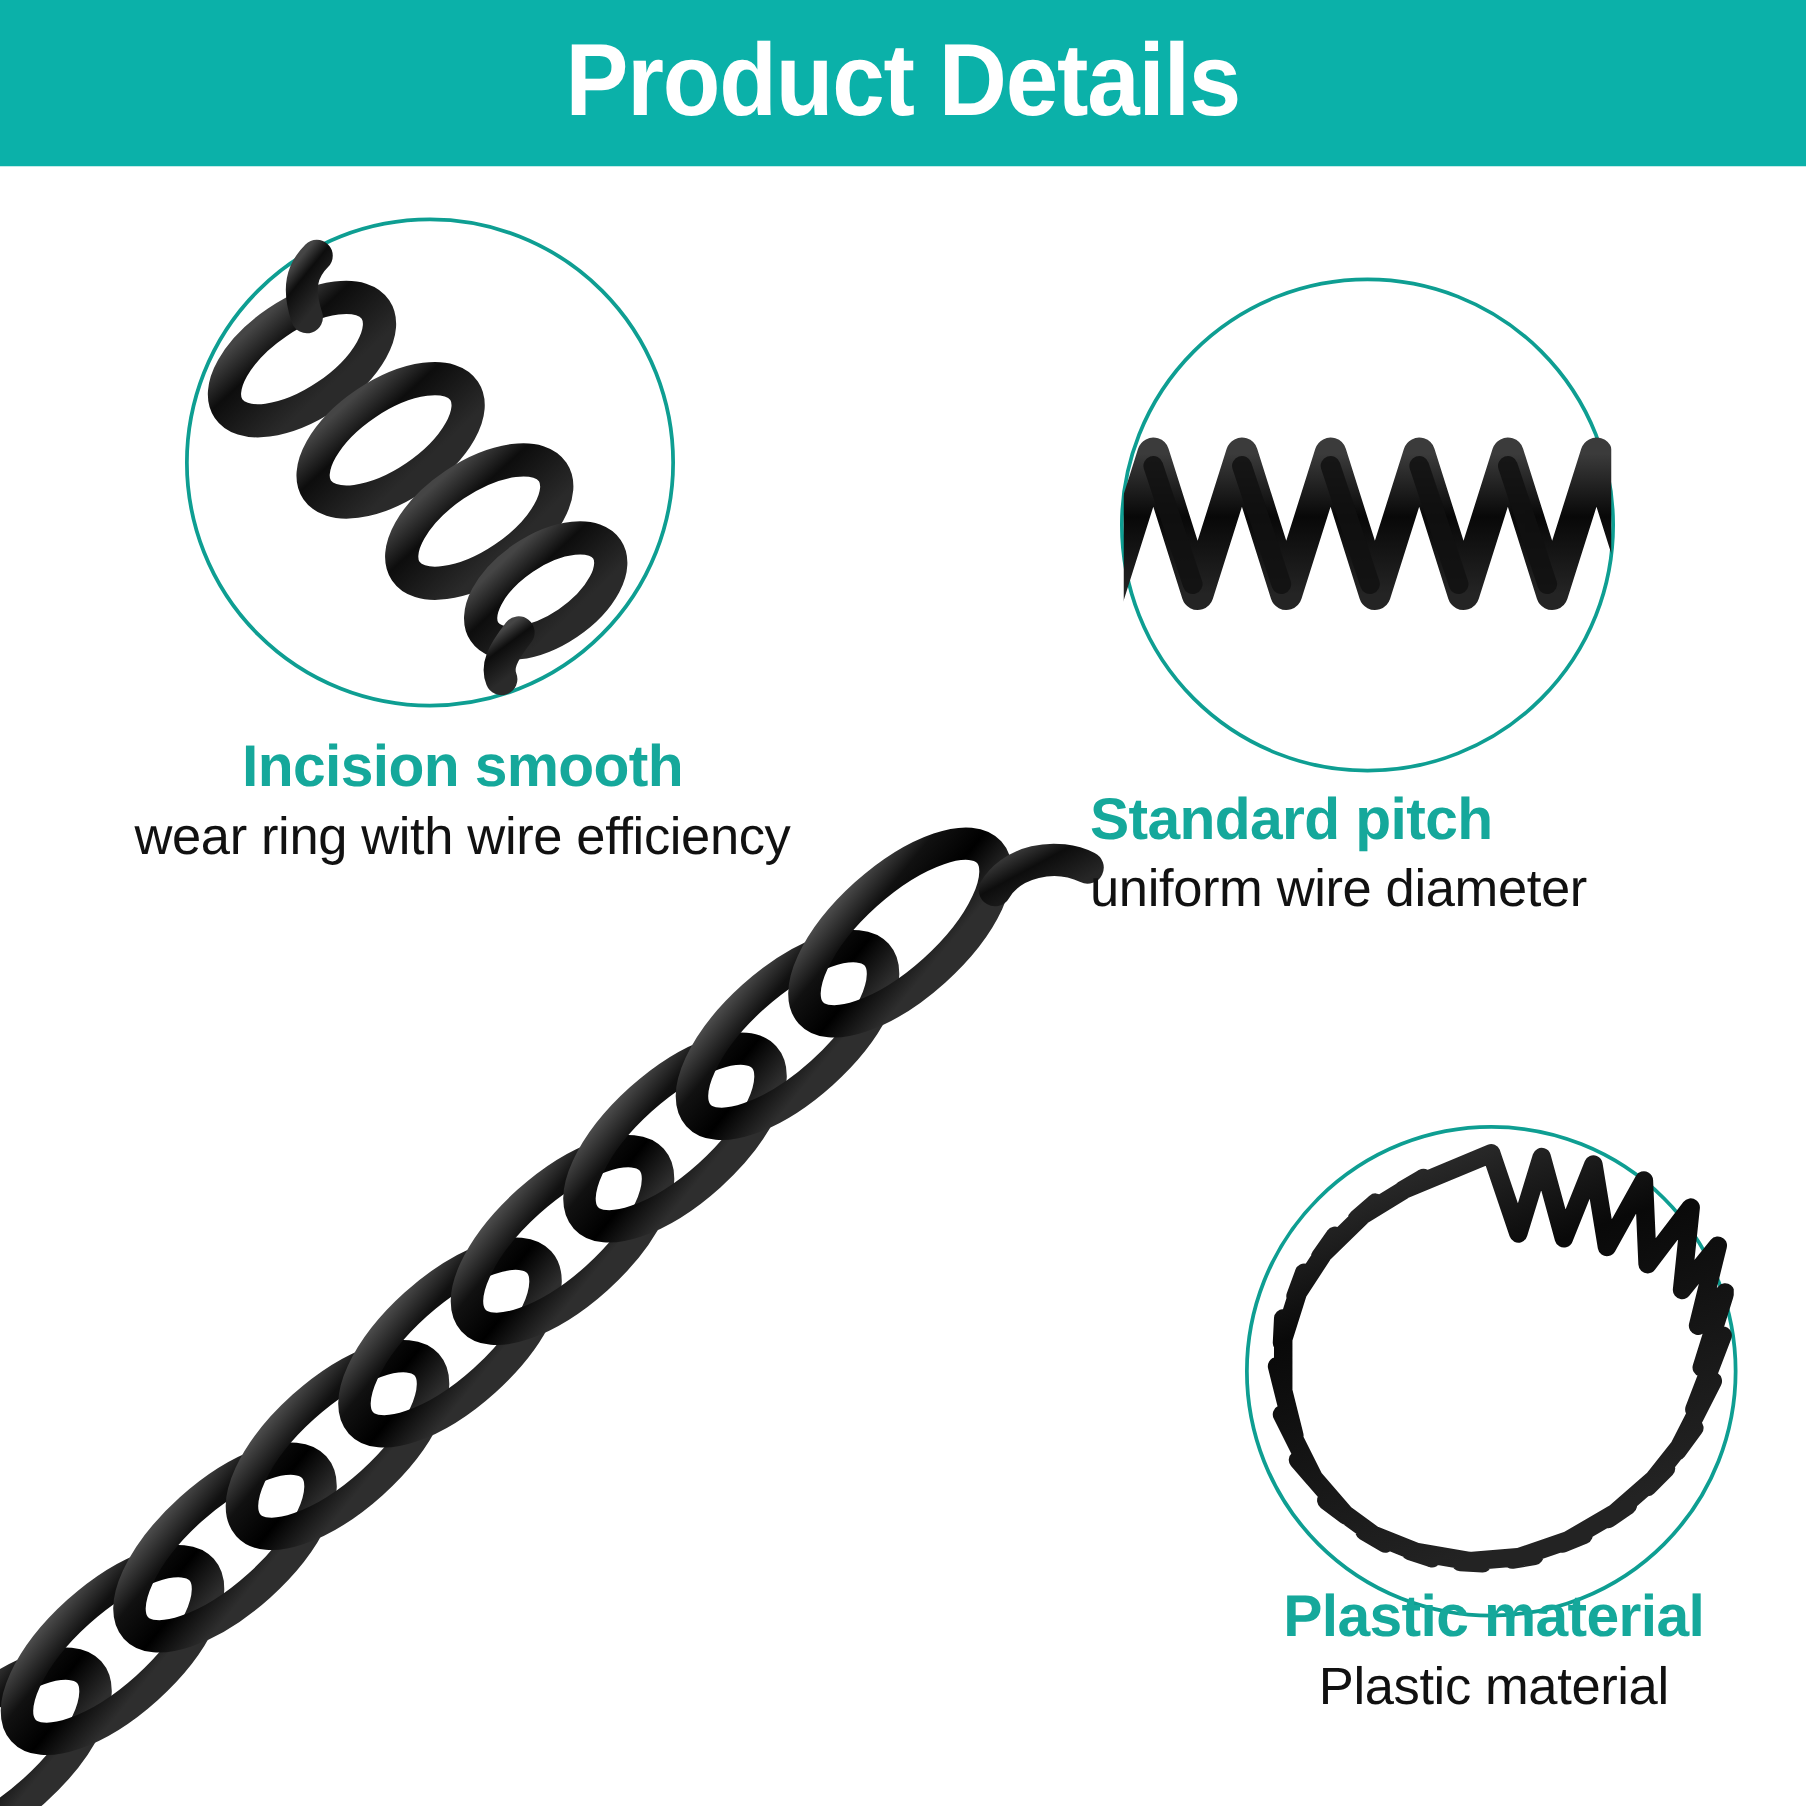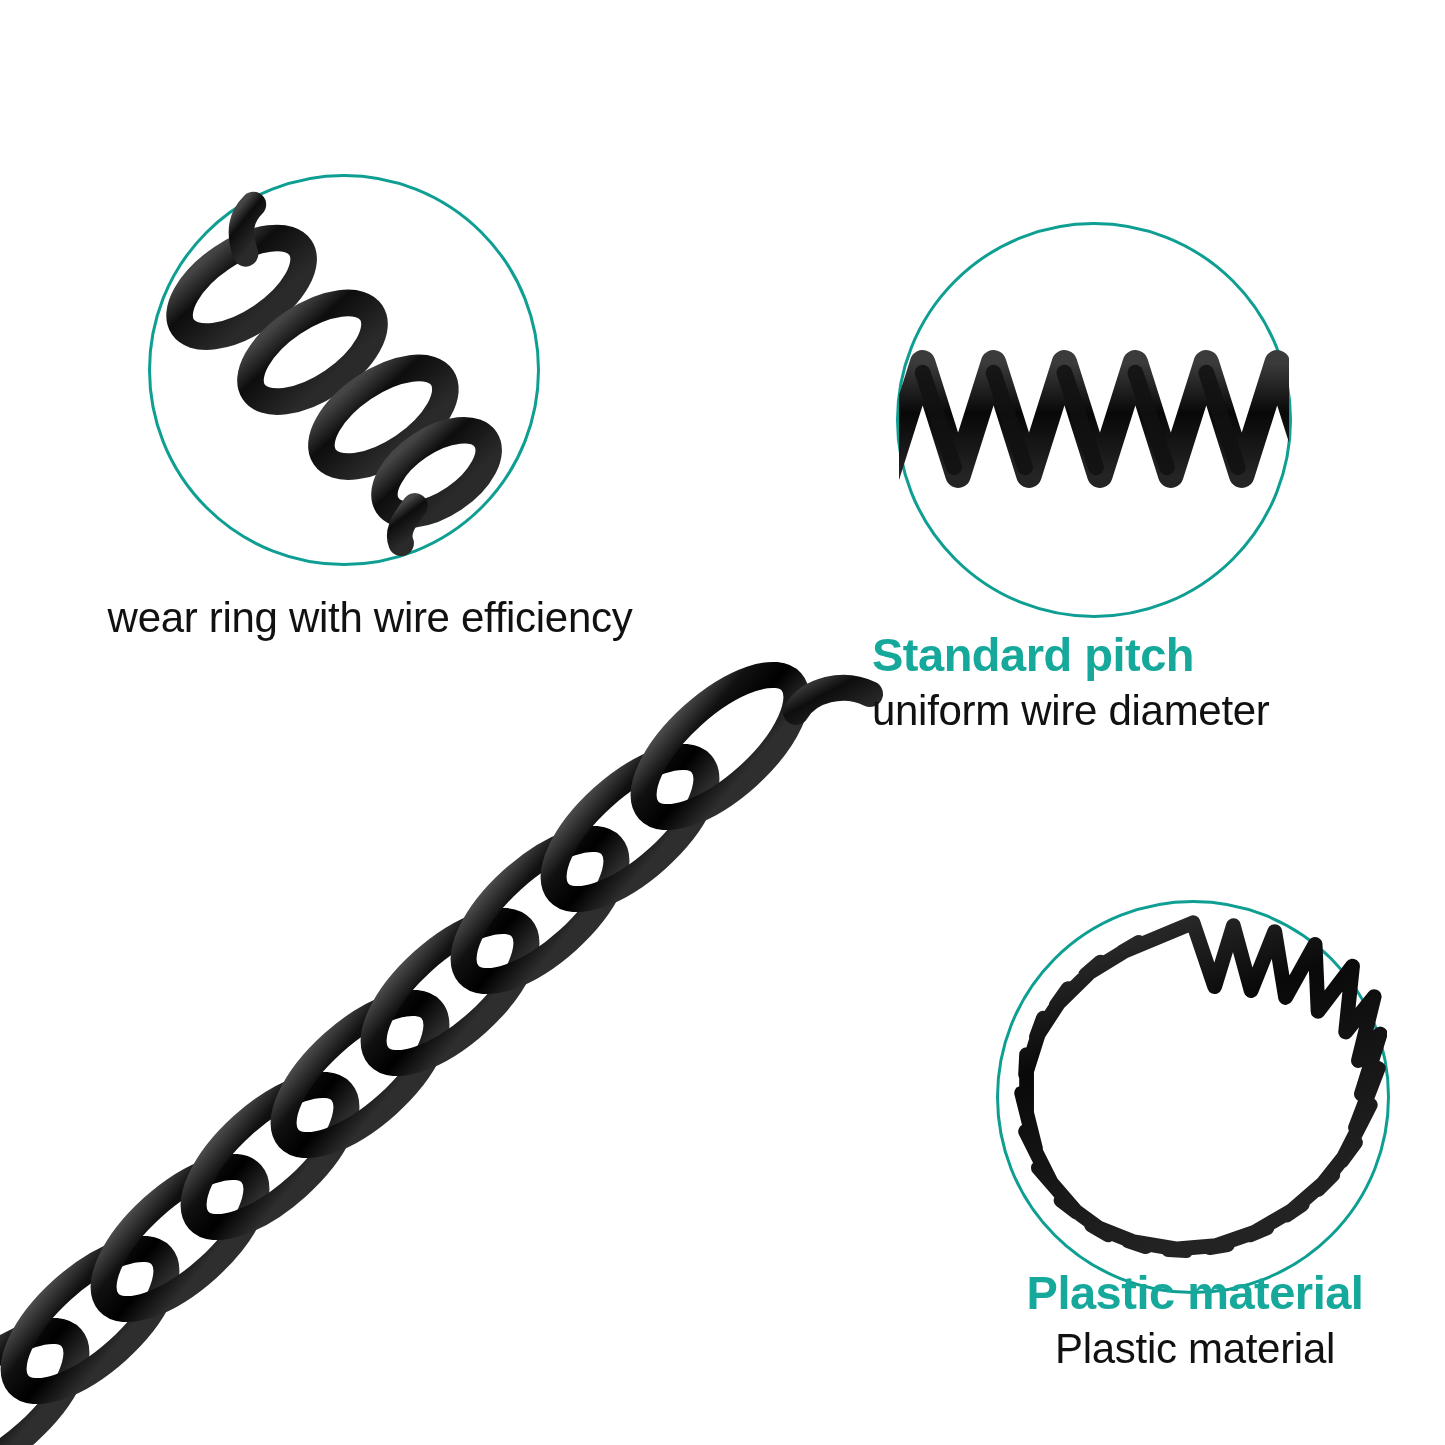--- a/index.html
+++ b/index.html
@@ -131,20 +131,23 @@
     top: 1268px;
     width: 430px;
     text-align: center;
   }
 </style>
 </head>
 <body>
 
 <div id="page">
 
+  <div id="header-banner">
+    <div id="header-title">Product Details</div>
+  </div>
 
   <svg id="main-spring" viewBox="0 0 960 800" preserveAspectRatio="none" xmlns="http://www.w3.org/2000/svg">
     <defs>
       <linearGradient id="wireGrad" x1="0" y1="0" x2="0.35" y2="1">
         <stop offset="0%" stop-color="#4a4a4a"></stop>
         <stop offset="28%" stop-color="#111111"></stop>
         <stop offset="62%" stop-color="#000000"></stop>
         <stop offset="100%" stop-color="#2e2e2e"></stop>
       </linearGradient>
       <linearGradient id="wireGradL" x1="0" y1="0" x2="1" y2="0.6">
@@ -215,20 +218,21 @@
         </g>
       <g transform="translate(290,300)">
           <ellipse cx="0" cy="0" rx="60" ry="32" transform="rotate(-34)" fill="none" stroke="url(#g1)" stroke-width="27" stroke-linecap="round"></ellipse>
         </g>
 
       <path d="M 96 78 C 88 54 92 40 104 28" fill="none" stroke="url(#g1)" stroke-width="26" stroke-linecap="round"></path>
       <path d="M 268 334 C 254 352 250 362 254 372" fill="none" stroke="url(#g1)" stroke-width="26" stroke-linecap="round"></path>
     </svg>
   </div>
   <div id="text-incision" class="callout-text">
+    <p class="callout-heading">Incision smooth</p>
     <p class="callout-sub">wear ring with wire efficiency</p>
   </div>
 
   <div id="circle-pitch" class="callout-circle">
     <svg class="callout-art" viewBox="0 0 396 396" xmlns="http://www.w3.org/2000/svg">
       <defs>
         <linearGradient id="g2" x1="0" y1="0" x2="0" y2="1">
           <stop offset="0%" stop-color="#3b3b3b"></stop>
           <stop offset="45%" stop-color="#080808"></stop>
           <stop offset="100%" stop-color="#242424"></stop>

